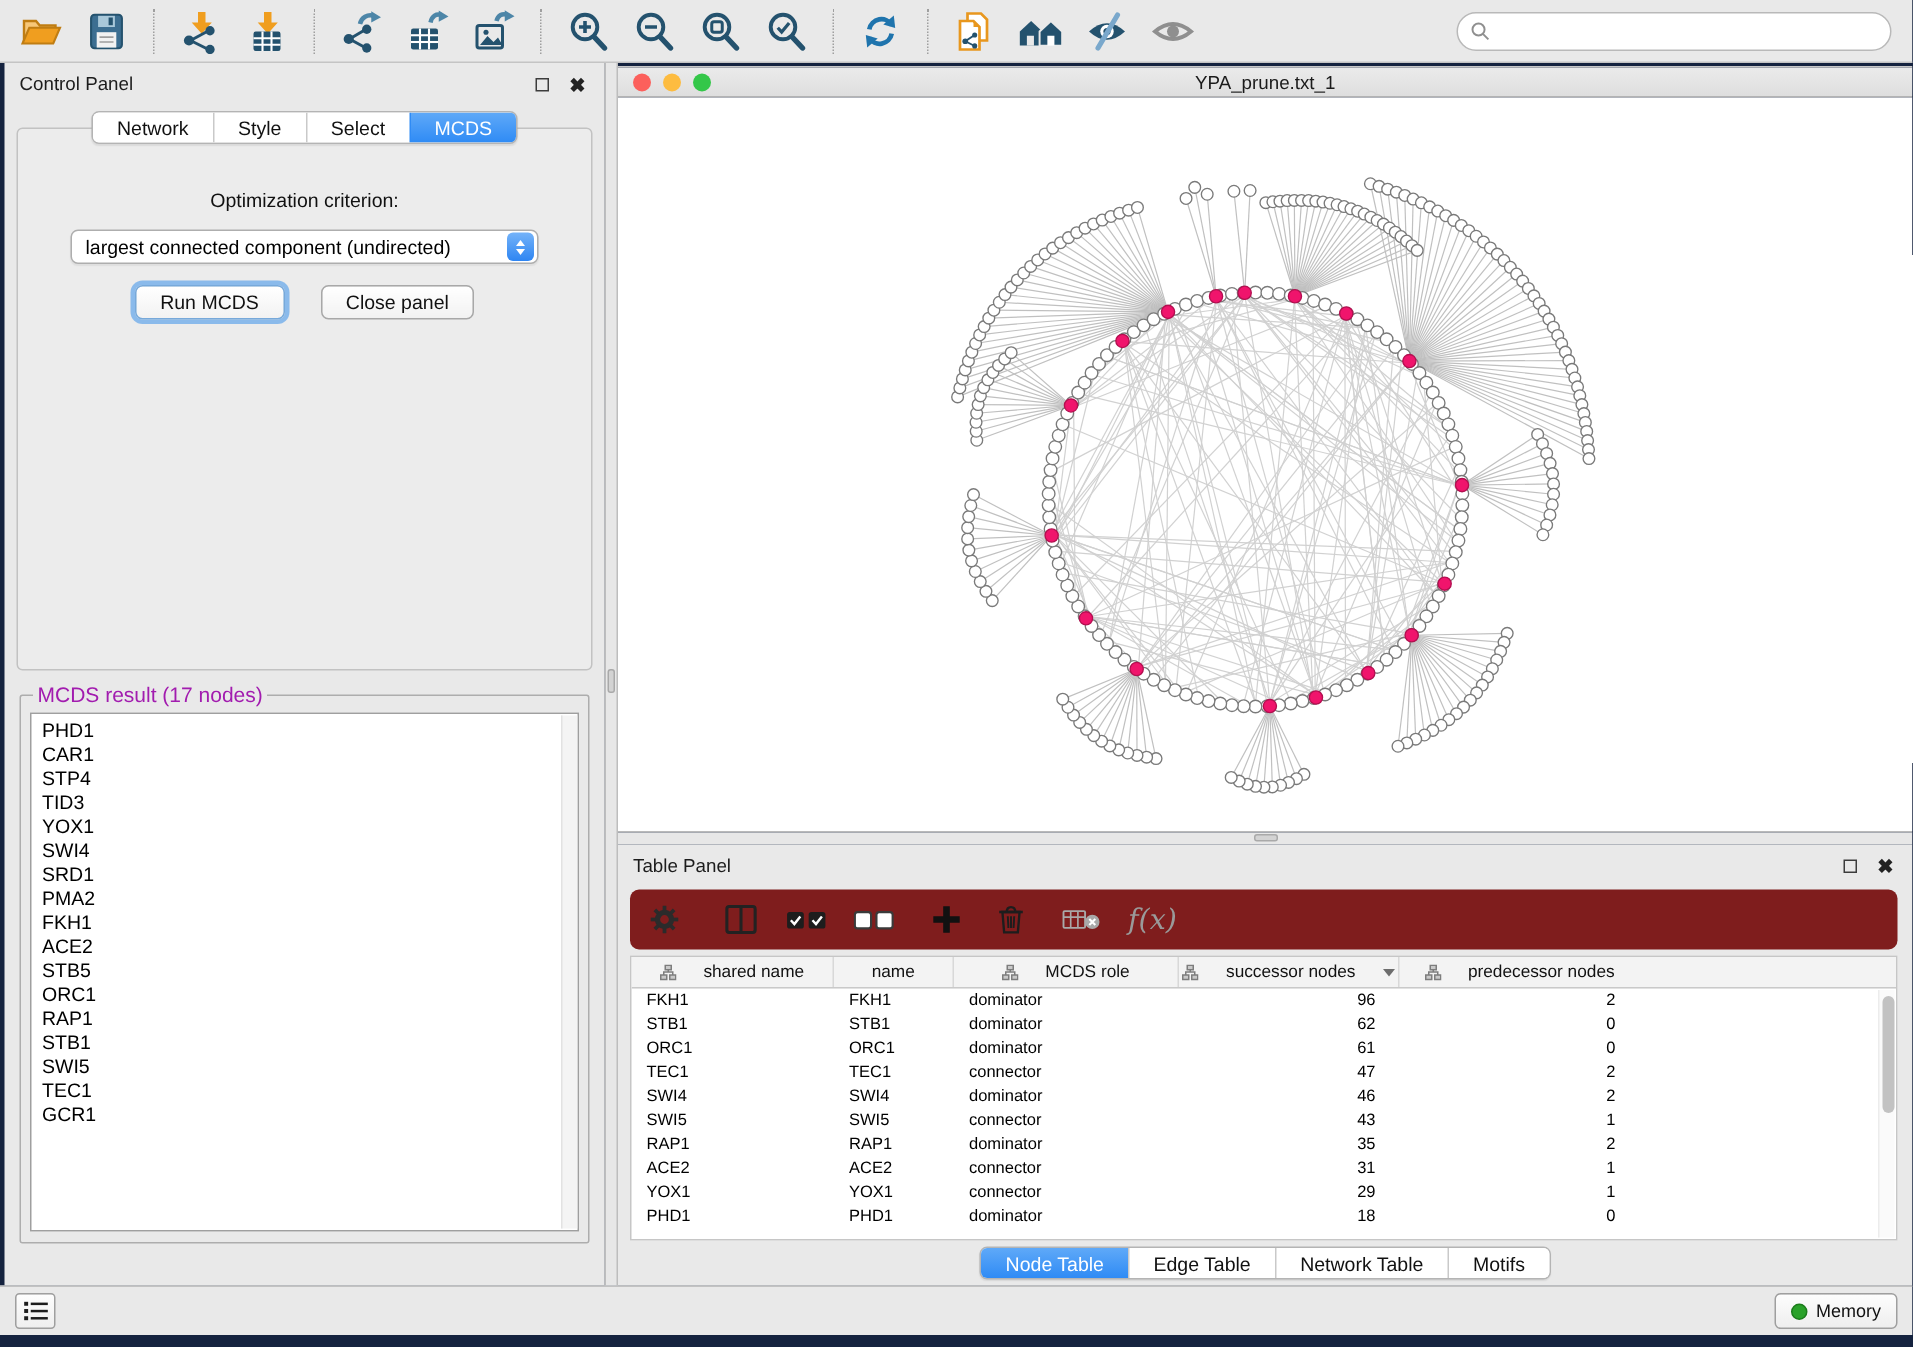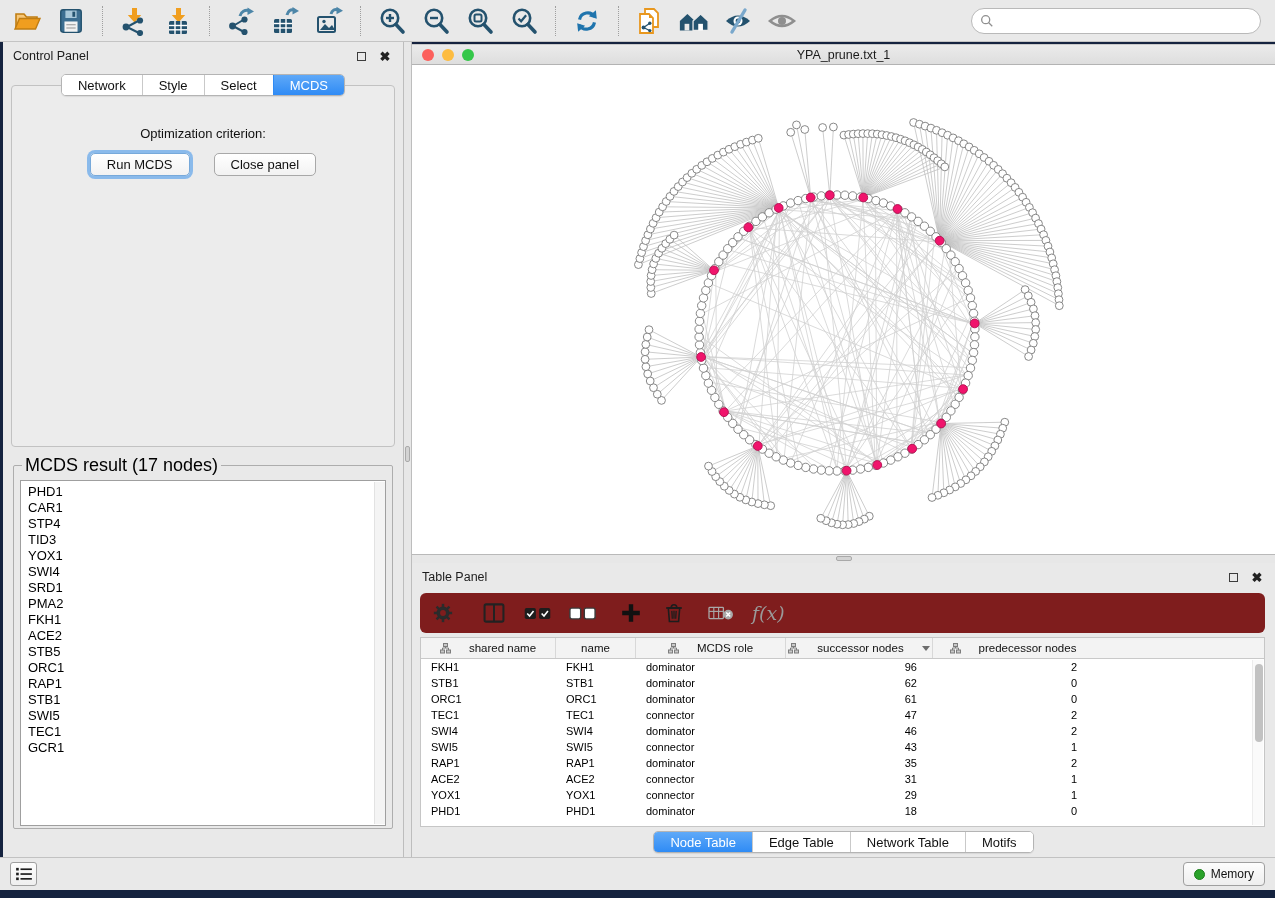--- a/index.html
+++ b/index.html
@@ -64,21 +64,21 @@
   .pbtn {
     height:23px; padding:0 16px; font-size:13px; font-family:inherit; color:#111;
     background:linear-gradient(#ffffff,#f2f2f2); border:1px solid #a8a8a8; border-radius:5px;
   }
   .pbtn.focused { box-shadow:0 0 0 3px rgba(106,169,235,.75); border-color:#77a9da; }
 
   fieldset.mcds {
     margin:8px 10px 0 10px; border:1px solid #adadad; border-radius:2px; padding:4px 6px 8px 6px;
     height:374px; flex:0 0 auto;
   }
-  fieldset.mcds legend { font-size:18px; padding:0 3px; margin-left:2px; color:#000000; }
+  fieldset.mcds legend { font-size:14px; padding:0 3px; margin-left:2px; color:#a21caf; }
   .mcds-list {
     background:#fff; border:1px solid #9f9f9f; height:346px; overflow:hidden; position:relative;
     font-size:13px; line-height:16px; padding:3px 0 0 7px; color:#000;
   }
   .mcds-list .sbtrack { position:absolute; top:1px; right:0; width:11px; bottom:1px; background:#f4f4f4; border-left:1px solid #e2e2e2; }
 
   
   .vsplit { width:9px; background:#e7e7e7; border-left:1px solid #bdbdbd; border-right:1px solid #bdbdbd; position:relative; }
   .vsplit .vh { position:absolute; left:1px; top:404px; width:5px; height:16px; background:#d3d3d3; border:1px solid #a9a9a9; border-radius:2px; }
   .rightcol { flex:1; display:flex; flex-direction:column; min-width:0; }
@@ -320,20 +320,27 @@
       <div class="seg-wrap">
         <div class="seg" id="cp-tabs">
             <div class="sg">Network</div>
             <div class="sg">Style</div>
             <div class="sg">Select</div>
             <div class="sg active">MCDS</div>
           </div>
       </div>
       <div class="cp-box">
         <div class="opt-label">Optimization criterion:</div>
+        <div class="selectbox">
+          <span class="sel-val">largest connected component (undirected)</span>
+          <span class="sel-btn">
+              <span class="tri up"></span>
+              <span class="tri dn"></span>
+            </span>
+        </div>
         <div class="btnrow">
           <button class="pbtn focused">Run MCDS</button>
           <button class="pbtn">Close panel</button>
         </div>
       </div>
       <fieldset class="mcds">
         <legend>MCDS result (17 nodes)</legend>
         <div class="mcds-list" id="mcds-list">
           <div class="sbtrack"></div>
         <div>PHD1</div>

